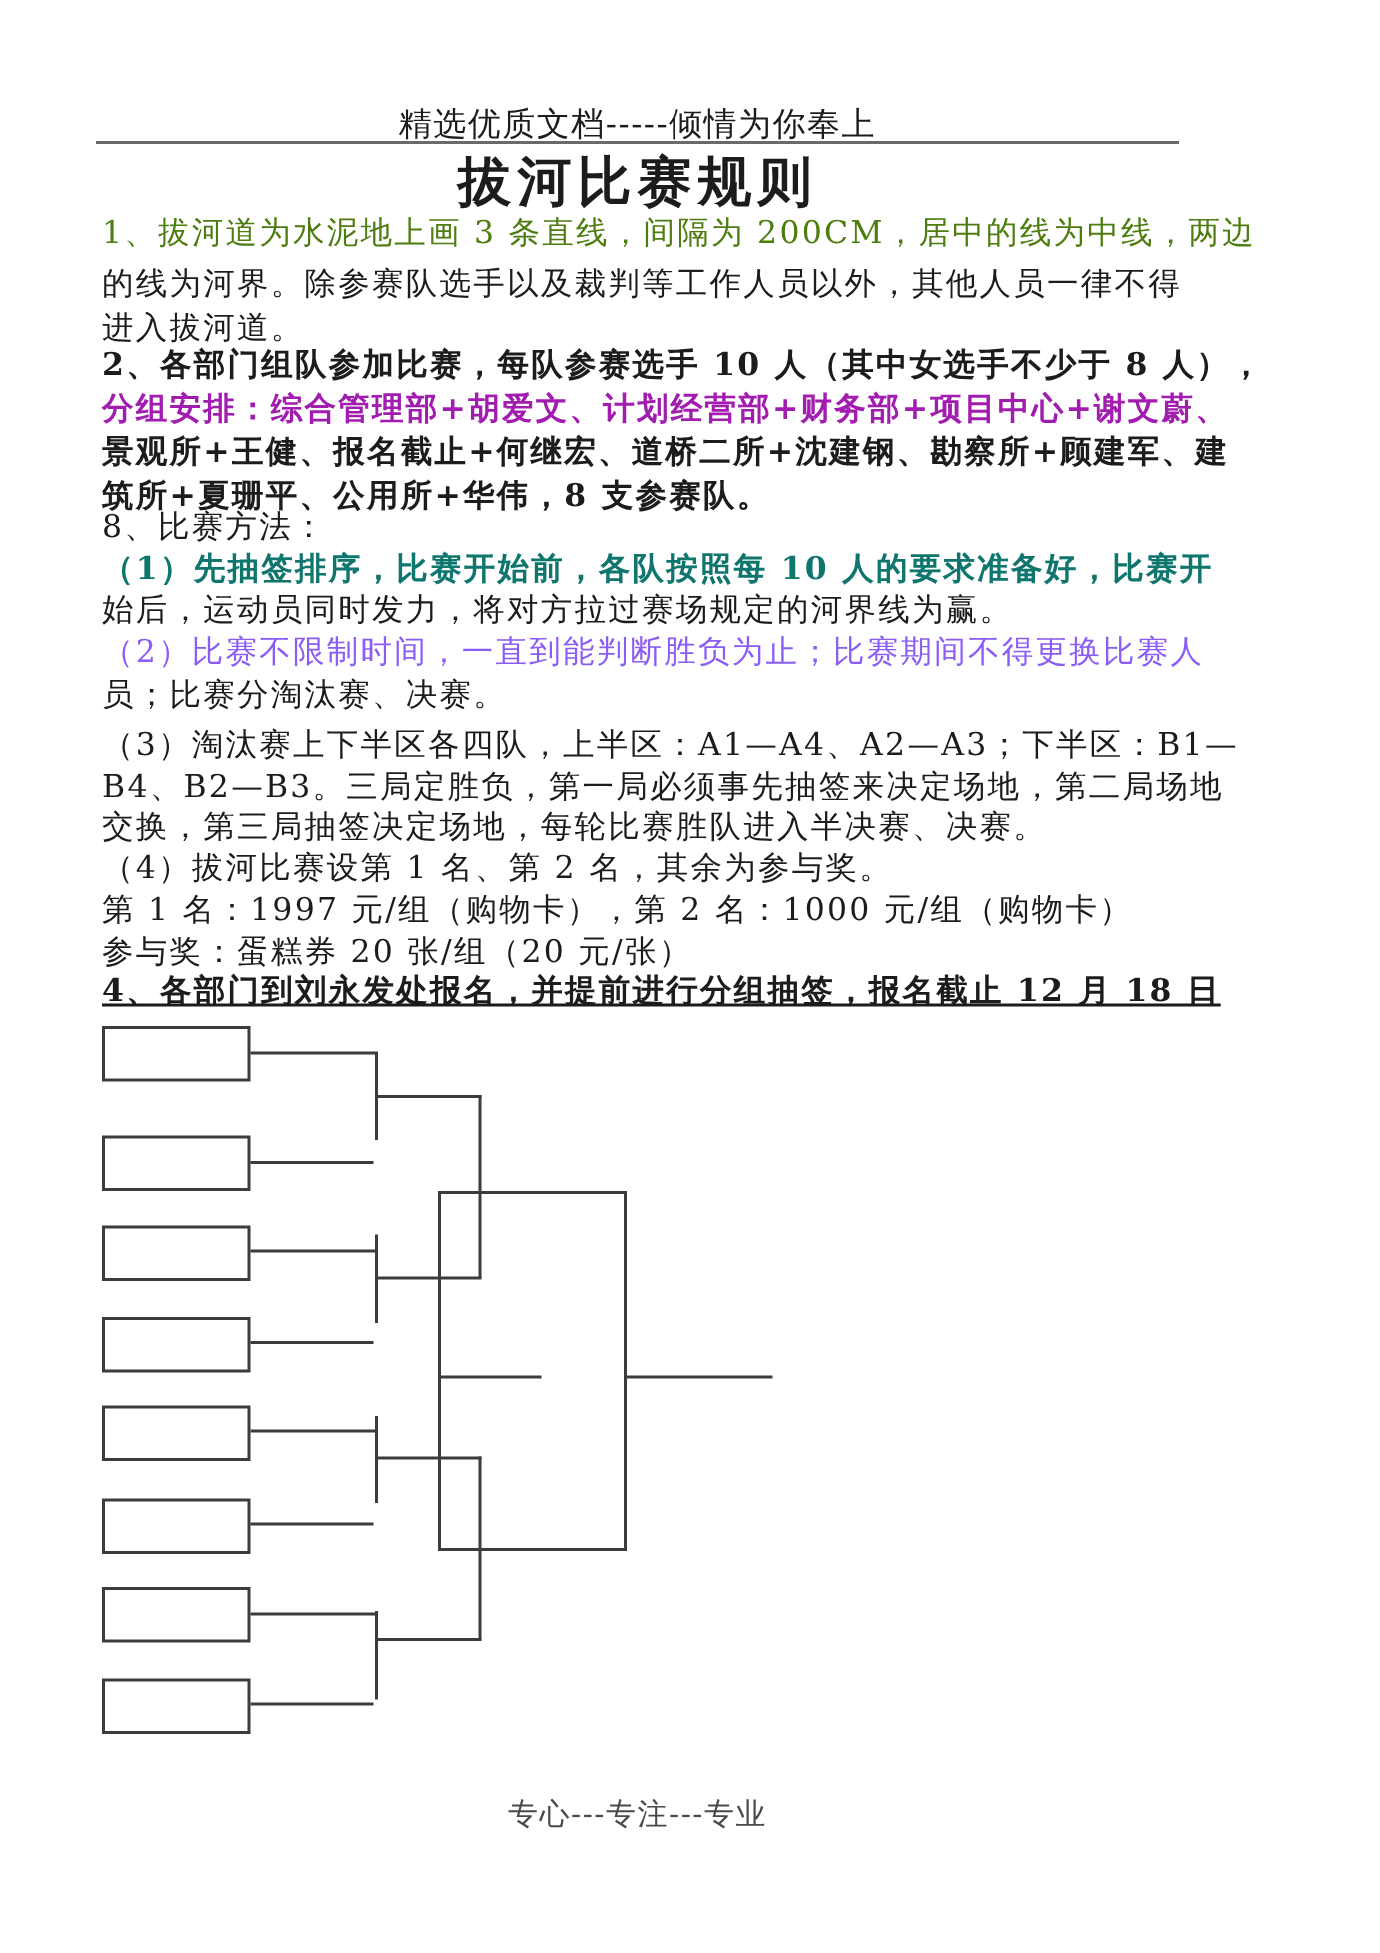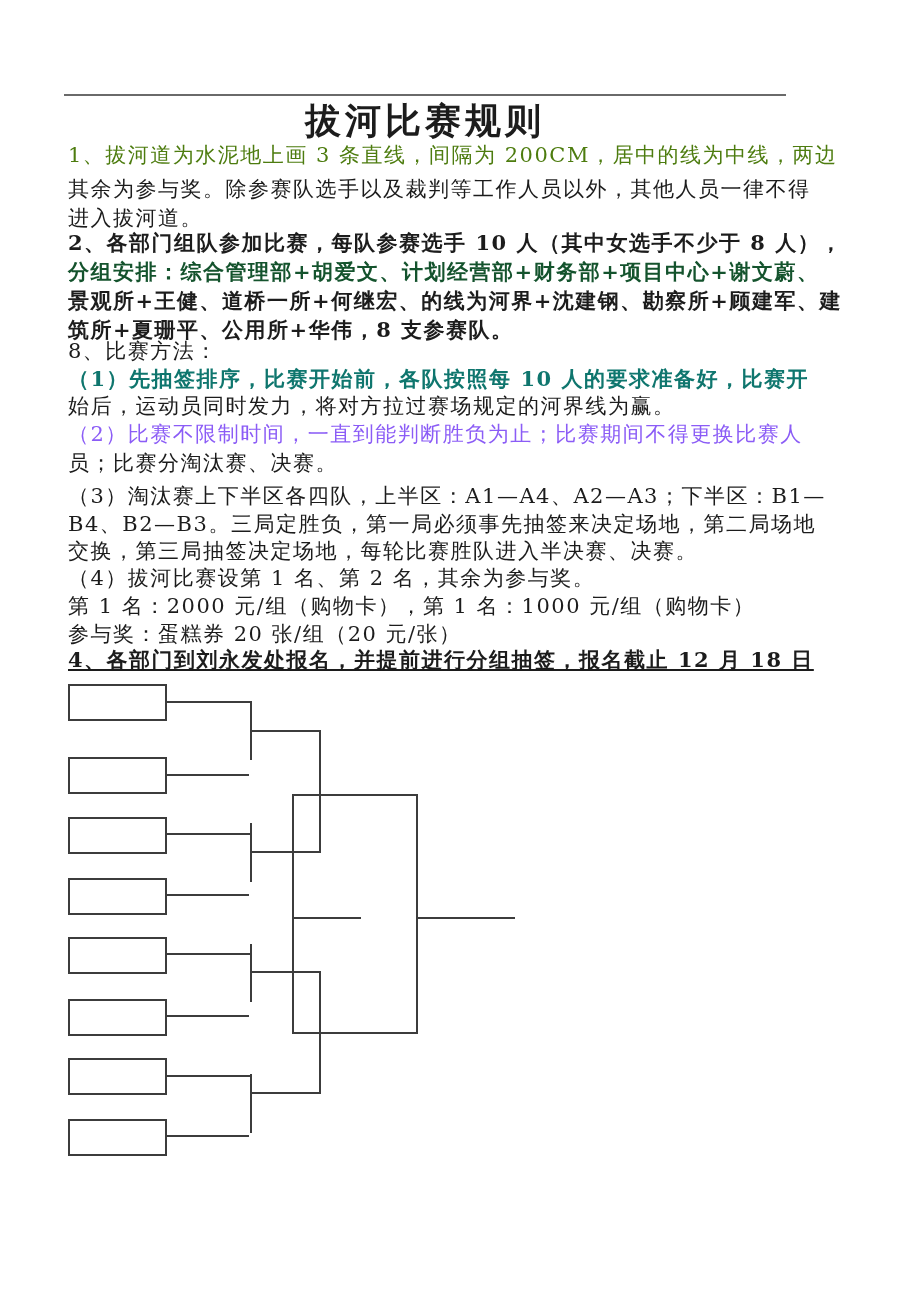--- a/index.html
+++ b/index.html
@@ -36,43 +36,44 @@
   }
   .seg{position:absolute;}
   .seg.h{height:2px;}
   .seg.v{width:2px;}
 </style>
 </head>
 <body>
 
 <div class="page">
 
+  <div class="content-col header-text">精选优质文档-----倾情为你奉上</div>
 
   <div class="header-rule"></div>
 
   <div class="content-col doc-title">拔河比赛规则</div>
 
   <div id="lines-container">
       <div class="tline" style="top: 144px; color: #4d7c0f;">1、拔河道为水泥地上画 3 条直线，间隔为 200CM，居中的线为中线，两边</div>
-      <div class="tline" style="top: 178px; color: rgb(28, 28, 28);">其余为参与奖。除参赛队选手以及裁判等工作人员以外，其他人员一律不得</div>
+      <div class="tline" style="top: 178px; color: rgb(28, 28, 28);">的线为河界。除参赛队选手以及裁判等工作人员以外，其他人员一律不得</div>
       <div class="tline" style="top: 207px; color: rgb(28, 28, 28);">进入拔河道。</div>
       <div class="tline bold" style="top: 232px; color: rgb(28, 28, 28);">2、各部门组队参加比赛，每队参赛选手 10 人（其中女选手不少于 8 人），</div>
-      <div class="tline bold" style="top: 261px; color: #14532d;">分组安排：综合管理部+胡爱文、计划经营部+财务部+项目中心+谢文蔚、</div>
-      <div class="tline bold" style="top: 290px; color: rgb(28, 28, 28);">景观所+王健、道桥一所+何继宏、的线为河界+沈建钢、勘察所+顾建军、建</div>
+      <div class="tline bold" style="top: 261px; color: #a21caf;">分组安排：综合管理部+胡爱文、计划经营部+财务部+项目中心+谢文蔚、</div>
+      <div class="tline bold" style="top: 290px; color: rgb(28, 28, 28);">景观所+王健、报名截止+何继宏、道桥二所+沈建钢、勘察所+顾建军、建</div>
       <div class="tline bold" style="top: 319px; color: rgb(28, 28, 28);">筑所+夏珊平、公用所+华伟，8 支参赛队。</div>
       <div class="tline" style="top: 340px; color: rgb(28, 28, 28);">8、比赛方法：</div>
       <div class="tline" style="top: 368px; color: #0f766e; font-weight: bold;">（1）先抽签排序，比赛开始前，各队按照每 10 人的要求准备好，比赛开</div>
       <div class="tline" style="top: 395px; color: rgb(28, 28, 28);">始后，运动员同时发力，将对方拉过赛场规定的河界线为赢。</div>
       <div class="tline" style="top: 423px; color: #8b5cf6;">（2）比赛不限制时间，一直到能判断胜负为止；比赛期间不得更换比赛人</div>
       <div class="tline" style="top: 452px; color: rgb(28, 28, 28);">员；比赛分淘汰赛、决赛。</div>
       <div class="tline" style="top: 485px; color: rgb(28, 28, 28);">（3）淘汰赛上下半区各四队，上半区：A1—A4、A2—A3；下半区：B1—</div>
       <div class="tline" style="top: 513px; color: rgb(28, 28, 28);">B4、B2—B3。三局定胜负，第一局必须事先抽签来决定场地，第二局场地</div>
       <div class="tline" style="top: 540px; color: rgb(28, 28, 28);">交换，第三局抽签决定场地，每轮比赛胜队进入半决赛、决赛。</div>
       <div class="tline" style="top: 567px; color: rgb(28, 28, 28);">（4）拔河比赛设第 1 名、第 2 名，其余为参与奖。</div>
-      <div class="tline" style="top: 595px; color: rgb(28, 28, 28);">第 1 名：2000 元/组（购物卡），第 1 名：1000 元/组（购物卡）</div>
+      <div class="tline" style="top: 595px; color: rgb(28, 28, 28);">第 1 名：1997 元/组（购物卡），第 2 名：1000 元/组（购物卡）</div>
       <div class="tline" style="top: 623px; color: rgb(28, 28, 28);">参与奖：蛋糕券 20 张/组（20 元/张）</div>
       <div class="tline bold" style="top: 649px; color: rgb(28, 28, 28); text-decoration: underline;">4、各部门到刘永发处报名，并提前进行分组抽签，报名截止 12 月 18 日</div>
     </div>
 
   <div id="bracket-container">
       <div class="bracket-box" style="left: 68px; top: 684px; width: 99px; height: 37px; border-color: rgb(60, 60, 60);"></div>
       <div class="bracket-box" style="left: 68px; top: 757px; width: 99px; height: 37px; border-color: rgb(60, 60, 60);"></div>
       <div class="bracket-box" style="left: 68px; top: 817px; width: 99px; height: 37px; border-color: rgb(60, 60, 60);"></div>
       <div class="bracket-box" style="left: 68px; top: 878px; width: 99px; height: 37px; border-color: rgb(60, 60, 60);"></div>
       <div class="bracket-box" style="left: 68px; top: 937px; width: 99px; height: 37px; border-color: rgb(60, 60, 60);"></div>
@@ -98,14 +99,15 @@
       <div class="seg h" style="left: 250px; top: 1092px; background: rgb(60, 60, 60); width: 71px;"></div>
       <div class="seg v" style="left: 319px; top: 971px; background: rgb(60, 60, 60); height: 122px;"></div>
       <div class="seg h" style="left: 292px; top: 794px; background: rgb(60, 60, 60); width: 126px;"></div>
       <div class="seg v" style="left: 292px; top: 794px; background: rgb(60, 60, 60); height: 240px;"></div>
       <div class="seg v" style="left: 416px; top: 794px; background: rgb(60, 60, 60); height: 240px;"></div>
       <div class="seg h" style="left: 292px; top: 1032px; background: rgb(60, 60, 60); width: 126px;"></div>
       <div class="seg h" style="left: 292px; top: 917px; background: rgb(60, 60, 60); width: 69px;"></div>
       <div class="seg h" style="left: 417px; top: 917px; background: rgb(60, 60, 60); width: 98px;"></div>
     </div>
 
+  <div class="content-col footer-text">专心---专注---专业</div>
 
 </div>
 
 </body></html>

